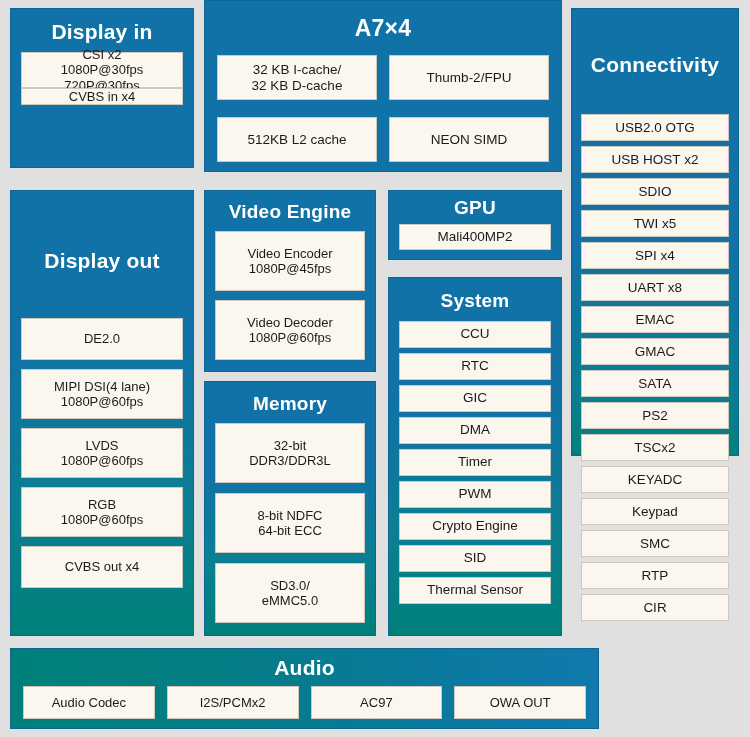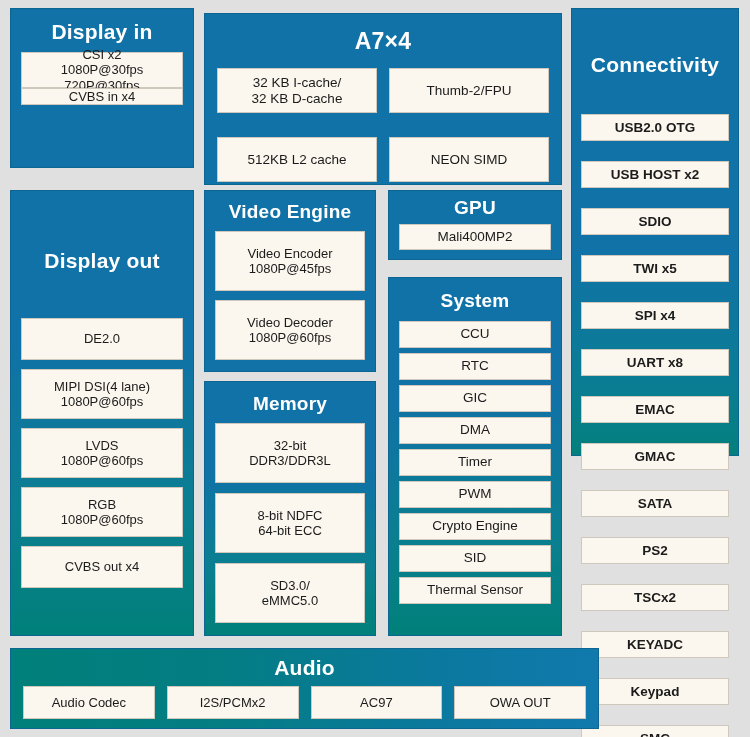--- a/index.html
+++ b/index.html
@@ -50,21 +50,21 @@
     flex-direction: column;
     align-items: center;
     justify-content: center;
     line-height: 1.18;
     flex: 0 0 auto;
   }
   .cell .l2 { display: block; }
 
   
   #display-in      { left: 10px;  top: 8px;   width: 184px; height: 160px; padding: 8px 10px; }
-  #a7              { left: 204px; top: 13px;   width: 358px; height: 172px; padding: 8px 12px; }
+  #a7              { left: 204px; top: 0;   width: 358px; height: 172px; padding: 8px 12px; }
   #connectivity    { left: 571px; top: 8px;   width: 168px; height: 448px; padding: 8px 9px; }
   #display-out     { left: 10px;  top: 190px; width: 184px; height: 446px; padding: 10px; }
   #video-engine    { left: 204px; top: 190px; width: 172px; height: 182px; padding: 8px 10px; }
   #memory          { left: 204px; top: 381px; width: 172px; height: 255px; padding: 8px 10px; }
   #gpu             { left: 388px; top: 190px; width: 174px; height: 70px;  padding: 6px 10px; }
   #system          { left: 388px; top: 277px; width: 174px; height: 359px; padding: 6px 10px; }
   #audio           { left: 10px;  top: 648px; width: 589px; height: 81px;  padding: 6px 12px; }
 
   
   #display-in   .block-title { font-size: 21px; margin: 3px 0 9px; }
@@ -75,24 +75,24 @@
   #memory       .block-title { font-size: 19px; margin: 4px 0 8px; }
   #gpu          .block-title { font-size: 19px; margin: 1px 0 5px; }
   #system       .block-title { font-size: 19px; margin: 7px 0 9px; }
   #audio        .block-title { font-size: 21px; margin: 1px 0 7px; }
 
   
   #display-in .cell { font-size: 13px; }
   #display-in .cell:nth-of-type(1) { height: 62px; margin-bottom: 9px; }
   #display-in .cell:nth-of-type(2) { height: 36px; }
 
-  #a7-grid { display: grid; grid-template-columns: 1fr 1fr; gap: 24px 12px; }
+  #a7-grid { display: grid; grid-template-columns: 1fr 1fr; gap: 17px 12px; }
   #a7-grid .cell { height: 45px; font-size: 13.5px; }
 
-  #connectivity .cell { height: 27px; font-size: 13.5px; margin-bottom: 20px; font-weight: bold; }
+  #connectivity .cell { height: 27px; font-size: 13.5px; margin-bottom: 5px; }
 
   #display-out .cell { font-size: 13px; margin-bottom: 9px; }
   #display-out .cell.one { height: 42px; }
   #display-out .cell.two { height: 50px; }
 
   #video-engine .cell { height: 60px; font-size: 13px; margin-bottom: 9px; }
   #memory .cell { height: 60px; font-size: 13px; margin-bottom: 10px; }
 
   #gpu .cell { height: 26px; font-size: 13.5px; }
 

